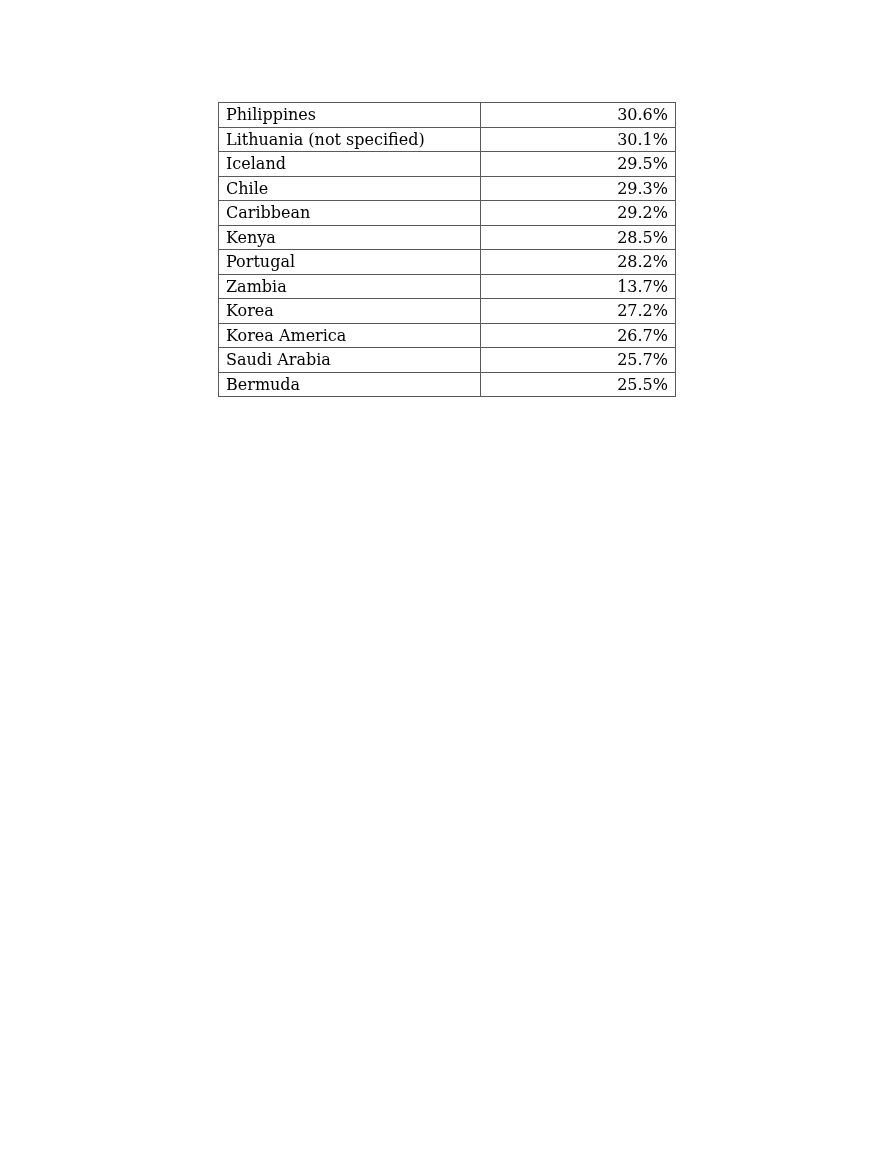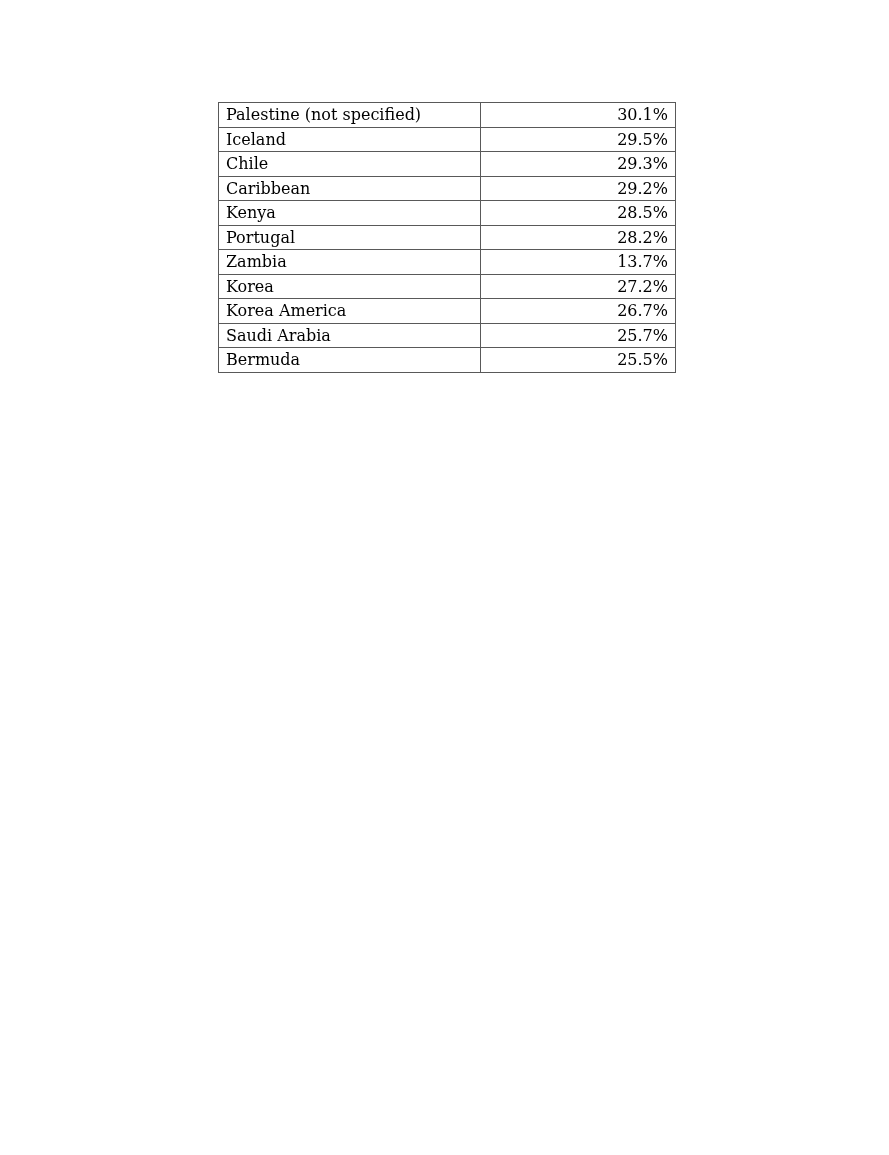--- a/index.html
+++ b/index.html
@@ -46,21 +46,25 @@
 <body>
 
 <div class="page">
   <table class="data-table">
     <colgroup>
       <col class="col-country">
       <col class="col-value">
     </colgroup>
     <tbody id="table-body">
         <tr>
-          <td class="country-cell">Palestine (not specified)</td>
+          <td class="country-cell">Philippines</td>
+          <td class="value-cell">30.6%</td>
+        </tr>
+        <tr>
+          <td class="country-cell">Lithuania (not specified)</td>
           <td class="value-cell">30.1%</td>
         </tr>
         <tr>
           <td class="country-cell">Iceland</td>
           <td class="value-cell">29.5%</td>
         </tr>
         <tr>
           <td class="country-cell">Chile</td>
           <td class="value-cell">29.3%</td>
         </tr>

